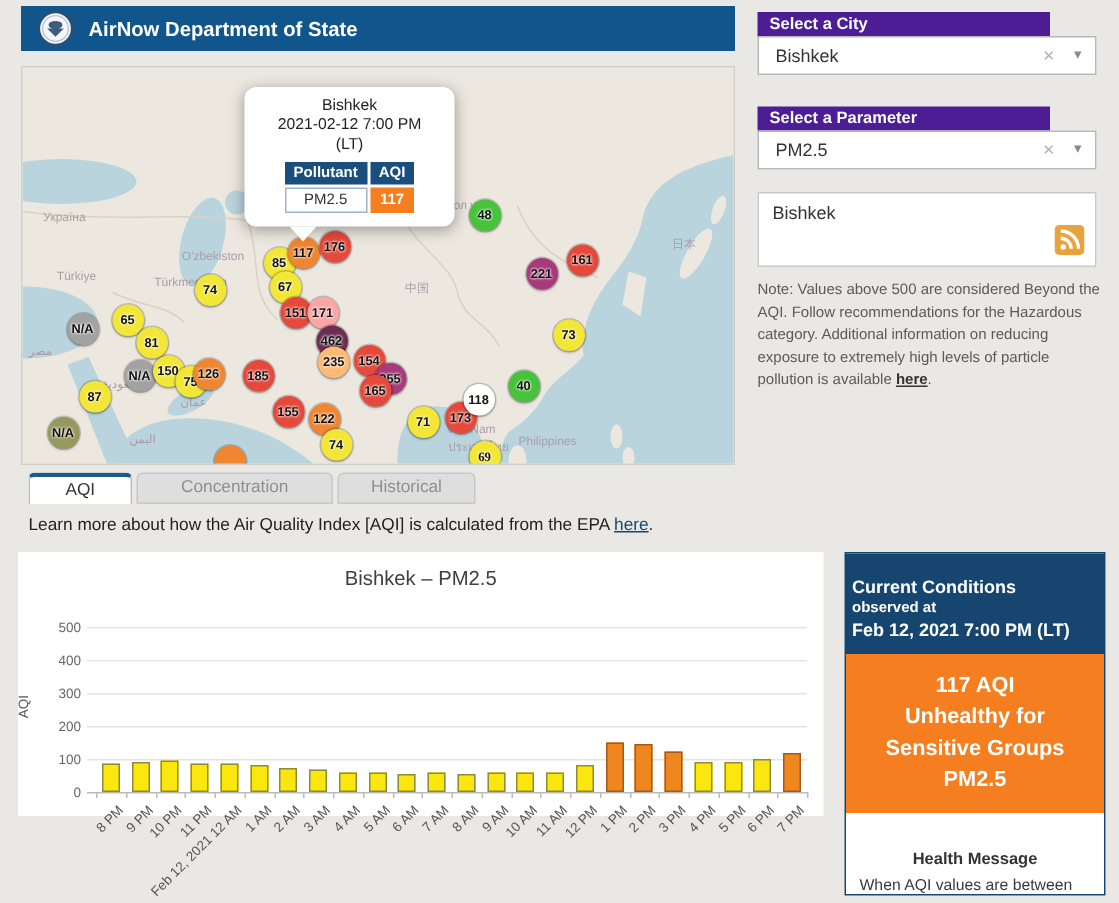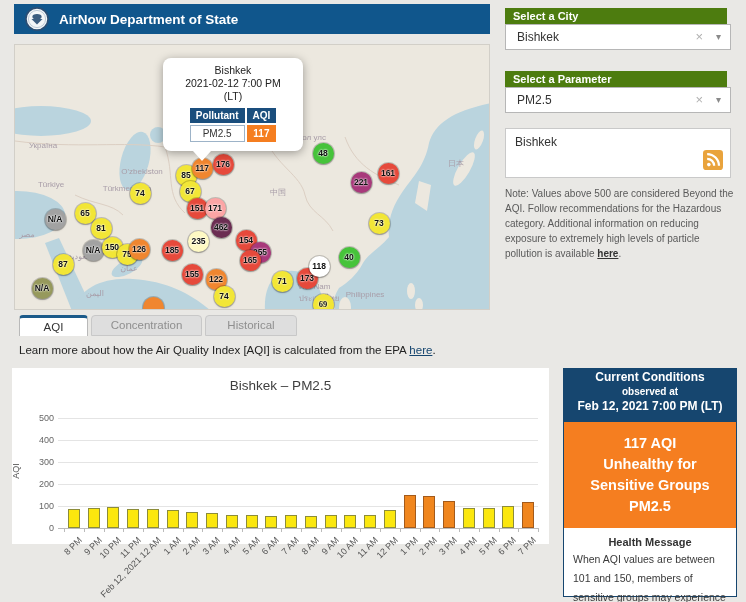--- a/index.html
+++ b/index.html
@@ -37,25 +37,25 @@
   #popup-tip{position:absolute;left:30px;top:100%;width:0;height:0;
     border-left:9px solid transparent;border-right:9px solid transparent;
     border-top:10px solid #fff;}
   
   #tabs{position:absolute;left:19px;top:315px;display:flex;gap:3px;}
   .tab{height:21px;box-sizing:border-box;text-align:center;font-size:11.5px;
     line-height:19px;border-radius:4px 4px 0 0;cursor:pointer;}
   .tab.active{background:#fff;border:1px solid #b9b9b9;border-top:3px solid #1b5a8a;
     border-bottom:none;color:#333;}
   .tab.inactive{background:#dedede;border:1px solid #c8c8c8;color:#8f8f8f;}
-  .tab.t0{width:69px;} .tab.t1{width:111px;} .tab.t2{width:92px;}
+  .tab.t0{width:69px;} .tab.t1{width:131px;} .tab.t2{width:92px;}
   #learn-more{position:absolute;left:19px;top:344px;font-size:11.5px;color:#222;}
   #learn-more a{color:#16466f;text-decoration:underline;cursor:pointer;}
   
-  .sb-head{position:absolute;left:505px;width:222px;height:17px;background:#4d7c0f;
+  .sb-head{position:absolute;left:505px;width:195px;height:17px;background:#4c1d95;
     color:#fff;font-weight:bold;font-size:11px;line-height:17px;padding-left:8px;
     box-sizing:border-box;}
   .sb-select{position:absolute;left:505px;width:226px;height:26px;background:#fff;
     border:1px solid #b6b6b6;box-sizing:border-box;font-size:12px;color:#333;
     line-height:24px;padding-left:11px;cursor:pointer;}
   .sel-x{position:absolute;right:27px;top:0;color:#b0b0b0;font-size:13px;cursor:pointer;}
   .sel-caret{position:absolute;right:9px;top:0;color:#8a8a8a;font-size:10px;cursor:pointer;}
   #rss-box{position:absolute;left:505px;top:128px;width:226px;height:50px;background:#fff;
     border:1px solid #c9c9c9;box-sizing:border-box;}
   #rss-box .rss-city{position:absolute;left:9px;top:6px;font-size:12px;color:#333;}
@@ -72,27 +72,27 @@
   .gridline{position:absolute;height:1px;background:#e4e4e4;}
   .axisline{position:absolute;height:1px;background:#bbb;}
   .ytick{position:absolute;width:32px;text-align:right;font-size:9px;color:#666;}
   .xtickmark{position:absolute;width:1px;height:4px;background:#bbb;}
   .bar{position:absolute;box-sizing:border-box;cursor:pointer;}
   .xlab{position:absolute;width:110px;text-align:right;font-size:9px;color:#555;
     transform:rotate(-45deg);transform-origin:100% 0;white-space:nowrap;}
   
   #cc{position:absolute;left:563px;top:368px;width:174px;height:229px;background:#fff;
     border:1px solid #16466f;box-sizing:border-box;}
-  #cc .cc-head{background:#16466f;color:#fff;text-align:center;padding:1px 4px 8px;}
+  #cc .cc-head{background:#16466f;color:#fff;text-align:left;padding:15px 4px 8px;}
   #cc .cc-head .l1{font-size:12px;font-weight:bold;line-height:15px;}
   #cc .cc-head .l2{font-size:10px;font-weight:bold;line-height:14px;}
   #cc .cc-head .l3{font-size:12px;font-weight:bold;line-height:15px;}
   #cc .cc-orange{background:#f57e20;color:#fff;text-align:center;font-weight:bold;
     font-size:14.5px;line-height:21px;padding:11px 6px;}
-  #cc .hm-title{font-weight:bold;font-size:11px;color:#333;text-align:center;margin:8px 0 2px;}
+  #cc .hm-title{font-weight:bold;font-size:11px;color:#333;text-align:center;margin:25px 0 2px;}
   #cc .hm-text{font-size:10.5px;color:#3a3a3a;line-height:19px;padding:0 9px 8px;}
 </style>
 </head>
 <body>
 
 <div id="app-header">
   <svg class="seal" viewBox="0 0 26 26">
     <circle cx="13" cy="13" r="12" fill="#f4f6f8" stroke="#2b4e74" stroke-width="1.8"></circle>
     <circle cx="13" cy="13" r="9.3" fill="none" stroke="#b9c6d4" stroke-width="1"></circle>
     <ellipse cx="13" cy="10.5" rx="5" ry="3" fill="#3c5d80"></ellipse>
@@ -158,37 +158,37 @@
       <div class="marker" style="left: 113.5px; top: 193.5px; background: rgb(240, 134, 47);">126</div>
       <div class="marker" style="left: 37.5px; top: 208.5px; background: rgb(242, 230, 54);">87</div>
       <div class="marker" style="left: 16.5px; top: 232.5px; background: rgb(150, 153, 92);">N/A</div>
       <div class="marker" style="left: 127.5px; top: 251.5px; background: rgb(240, 134, 47);"></div>
       <div class="marker" style="left: 114.5px; top: 137.5px; background: rgb(242, 230, 54);">74</div>
       <div class="marker" style="left: 160.5px; top: 119.5px; background: rgb(242, 230, 54);">85</div>
       <div class="marker" style="left: 164.5px; top: 135.5px; background: rgb(242, 230, 54);">67</div>
       <div class="marker" style="left: 171.5px; top: 152.5px; background: rgb(230, 73, 59);">151</div>
       <div class="marker" style="left: 189.5px; top: 152.5px; background: #fca5a5;">171</div>
       <div class="marker" style="left: 195.5px; top: 171.5px; background: rgb(107, 45, 82);">462</div>
-      <div class="marker" style="left: 173px; top: 185.5px; background: #fef9c3;">235</div>
+      <div class="marker" style="left: 197px; top: 185.5px; background: #fdba74;">235</div>
       <div class="marker" style="left: 220.5px; top: 184.5px; background: rgb(230, 73, 59);">154</div>
       <div class="marker" style="left: 146.5px; top: 194.5px; background: rgb(230, 73, 59);">185</div>
       <div class="marker" style="left: 166.5px; top: 218.5px; background: rgb(230, 73, 59);">155</div>
       <div class="marker" style="left: 190.5px; top: 223.5px; background: rgb(240, 134, 47);">122</div>
       <div class="marker" style="left: 198.5px; top: 240.5px; background: rgb(242, 230, 54);">74</div>
       <div class="marker" style="left: 234.5px; top: 196.5px; background: rgb(168, 57, 123);">255</div>
       <div class="marker" style="left: 224.5px; top: 204.5px; background: rgb(230, 73, 59);">165</div>
       <div class="marker" style="left: 256.5px; top: 225.5px; background: rgb(242, 230, 54);">71</div>
       <div class="marker" style="left: 281.5px; top: 222.5px; background: rgb(230, 73, 59);">173</div>
       <div class="marker" style="left: 293.5px; top: 210.5px; background: #ffffff;">118</div>
       <div class="marker" style="left: 297.5px; top: 248.5px; background: rgb(242, 230, 54); font-family: Liberation Serif, serif;">69</div>
       <div class="marker" style="left: 323.5px; top: 201.5px; background: rgb(70, 195, 58);">40</div>
       <div class="marker" style="left: 353.5px; top: 167.5px; background: rgb(242, 230, 54);">73</div>
       <div class="marker" style="left: 335.5px; top: 126.5px; background: rgb(168, 57, 123);">221</div>
       <div class="marker" style="left: 362.5px; top: 117.5px; background: rgb(230, 73, 59);">161</div>
-      <div class="marker" style="left: 297.5px; top: 87.5px; background: rgb(70, 195, 58); margin-top: 10px;">48</div>
+      <div class="marker" style="left: 297.5px; top: 87.5px; background: rgb(70, 195, 58);">48</div>
       <div class="marker" style="left: 176.5px; top: 112.5px; background: rgb(240, 134, 47);">117</div>
       <div class="marker" style="left: 197.5px; top: 108.5px; background: rgb(230, 73, 59);">176</div>
     </div>
 
   <div id="map-popup">
     <div class="pp-line">Bishkek</div>
     <div class="pp-line">2021-02-12 7:00 PM</div>
     <div class="pp-line">(LT)</div>
     <table>
       <tbody>

